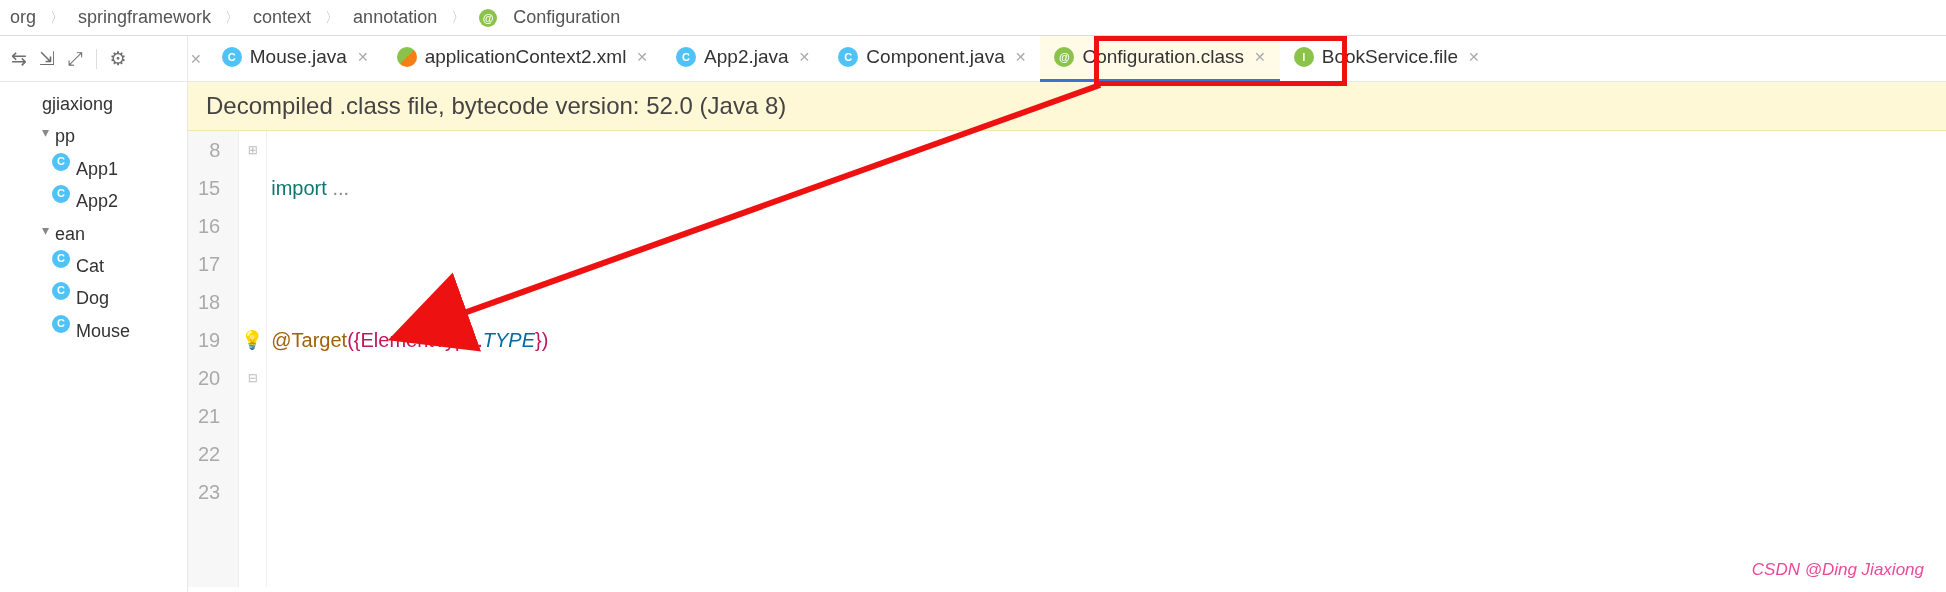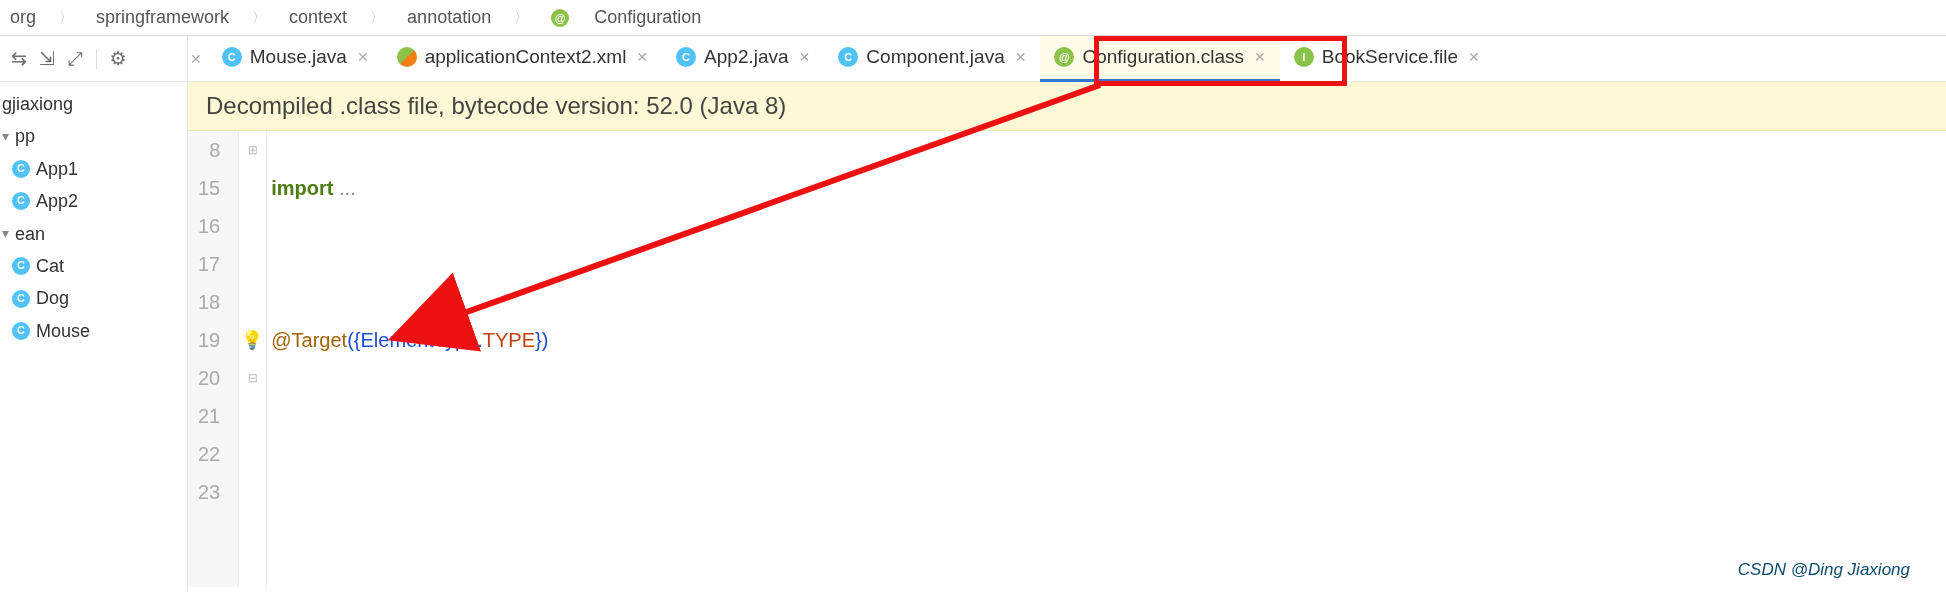--- a/index.html
+++ b/index.html
@@ -1,27 +1,27 @@
 <!DOCTYPE html>
 <html><head>
 <meta charset="utf-8">
 <style>
 * { margin:0; padding:0; box-sizing:border-box; font-family:-apple-system,BlinkMacSystemFont,"Segoe UI",sans-serif; }
 body { background:#fff; color:#333; font-size:19px; overflow:hidden; width:1946px; height:592px; position:relative; }
-.breadcrumb { display:flex; align-items:center; gap:23px; padding:6px 10px; border-bottom:1px solid #dcdcdc; color:#555; font-size:18px; height:36px; }
+.breadcrumb { display:flex; align-items:center; gap:14px; padding:6px 10px; border-bottom:1px solid #dcdcdc; color:#555; font-size:18px; height:36px; }
 .breadcrumb span{flex-shrink:0;}
 .chev { color:#bbb; font-size:14px; }
 .crumb-icon { width:18px; height:18px; border-radius:50%; background:#8bc34a; color:#fff; font-size:11px; font-weight:bold; display:inline-flex; align-items:center; justify-content:center; margin-right:2px; }
 .layout { display:flex; height:556px; }
 .sidebar { width:188px; border-right:1px solid #e8e8e8; display:flex; flex-direction:column; }
 .toolbar { display:flex; align-items:center; gap:6px; padding:6px 8px; border-bottom:1px solid #e8e8e8; height:46px; }
 .tool-icon { width:22px; height:22px; display:flex; align-items:center; justify-content:center; color:#6e6e6e; cursor:pointer; }
 .tool-sep { width:1px; height:20px; background:#ddd; margin:0 4px; }
 .tree { padding:6px 0 6px 2px; overflow:hidden; font-size:18px; line-height:1.8; }
-.tree-item { display:flex; align-items:center; gap:6px; padding:0 20px 0 10px; cursor:pointer; }
+.tree-item { display:flex; align-items:flex-start; gap:6px; padding:0 20px 0 10px; cursor:pointer;margin-left:40px; }
 .tree-item.pkg { padding-left:0px; }
 .pkg-icon { color:#888; font-size:14px; }
 .cls-icon { width:18px; height:18px; border-radius:50%; display:inline-flex; align-items:center; justify-content:center; font-size:11px; font-weight:bold; color:#fff; }
 .cls-C { background:#4fc3f7; }
 .main { flex:1; display:flex; flex-direction:column; }
 .tabs { display:flex; align-items:center; height:46px; border-bottom:1px solid #e8e8e8; padding-left:2px; gap:0; }
 .tab { display:flex; align-items:center; gap:8px; padding:0 14px; height:46px; cursor:pointer; font-size:19px; color:#333; border-bottom:3px solid transparent; }
 .tab.active { background:#fffbe6; border-bottom-color:#3874d1; }
 .tab .file-icon { width:20px; height:20px; border-radius:50%; display:inline-flex; align-items:center; justify-content:center; font-size:11px; font-weight:bold; color:#fff; }
 .icon-C { background:#4fc3f7; }
@@ -31,26 +31,26 @@
 .close-x { color:#aaa; font-size:14px; margin-left:2px; }
 .close-x.first { margin-right:6px; margin-left:0; }
 .banner { background:#fff8d6; border-bottom:1px solid #efe6b5; padding:10px 18px; font-size:24px; color:#444; }
 .code-area { display:flex; font-family:"JetBrains Mono",Consolas,monospace; font-size:20px; line-height:38px; }
 .gutter { background:#f7f7f7; color:#aaa; text-align:right; padding:0 18px 0 10px; user-select:none; border-right:1px solid #eee; }
 .gutter .ln { height:38px; }
 .foldcol { width:28px; background:#fff; color:#bbb; border-right:1px solid #eee; }
 .foldcol div { height:38px; display:flex; align-items:center; justify-content:center; font-size:12px; }
 .code { flex:1; padding-left:4px; white-space:pre; }
 .code .row { height:38px; }
-.kw { color:#4d7c0f; font-weight:700; }
+.kw { color:#0f766e; font-weight:400; }
 .ann { color:#a16207; }
-.constval { color:#c2410c; }
-.ident { color:#1d4ed8; }
+.constval { color:#0369a1; font-style:italic; }
+.ident { color:#be185d; }
 .dim { color:#888; }
-.watermark { position:absolute; right:36px; bottom:12px; color:#0c4a6e; font-size:17px; font-style:italic; }
+.watermark { position:absolute; right:22px; bottom:12px; color:#ec4899; font-size:17px; font-style:italic; }
 .highlight-box { position:absolute; border:5.5px solid #e11; pointer-events:none; z-index:50; }
 svg.arrow-svg { position:absolute; pointer-events:none; z-index:49; }
 .bulb { color:#f5a623; font-size:18px; }
 </style>
 </head>
 <body>
 
 <div class="breadcrumb">
   <span>org</span>
     <span class="chev">〉</span>

